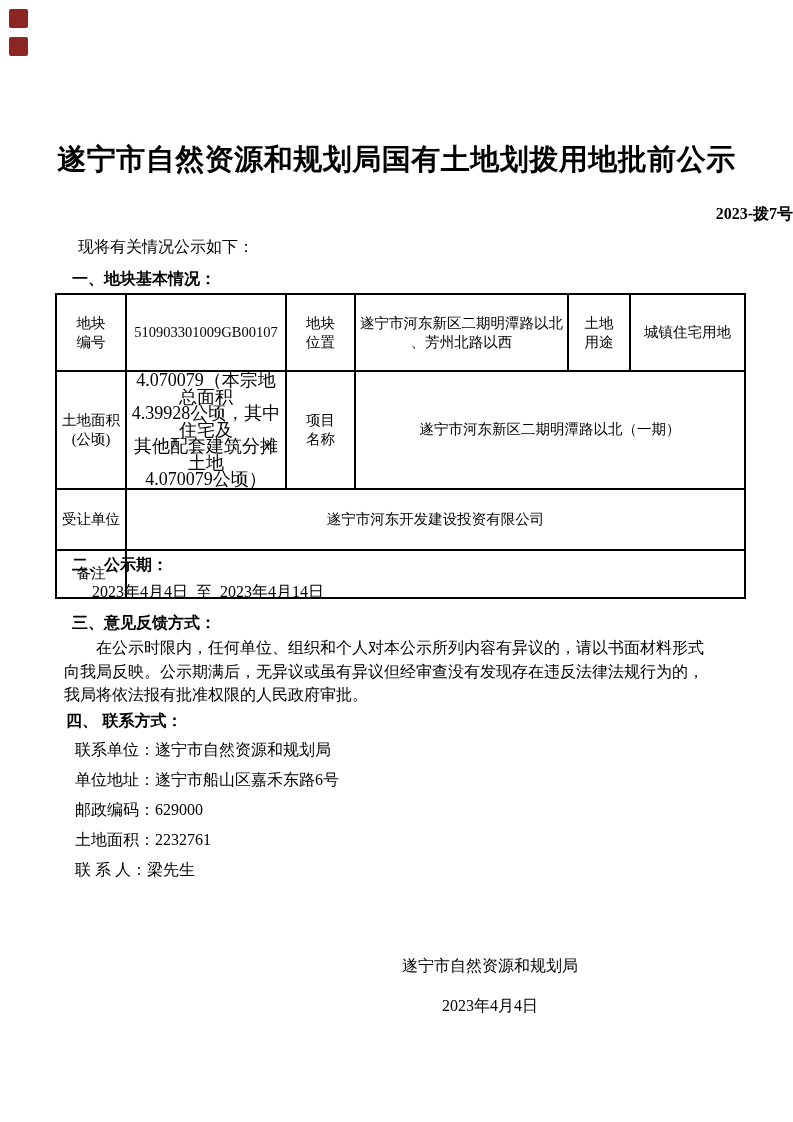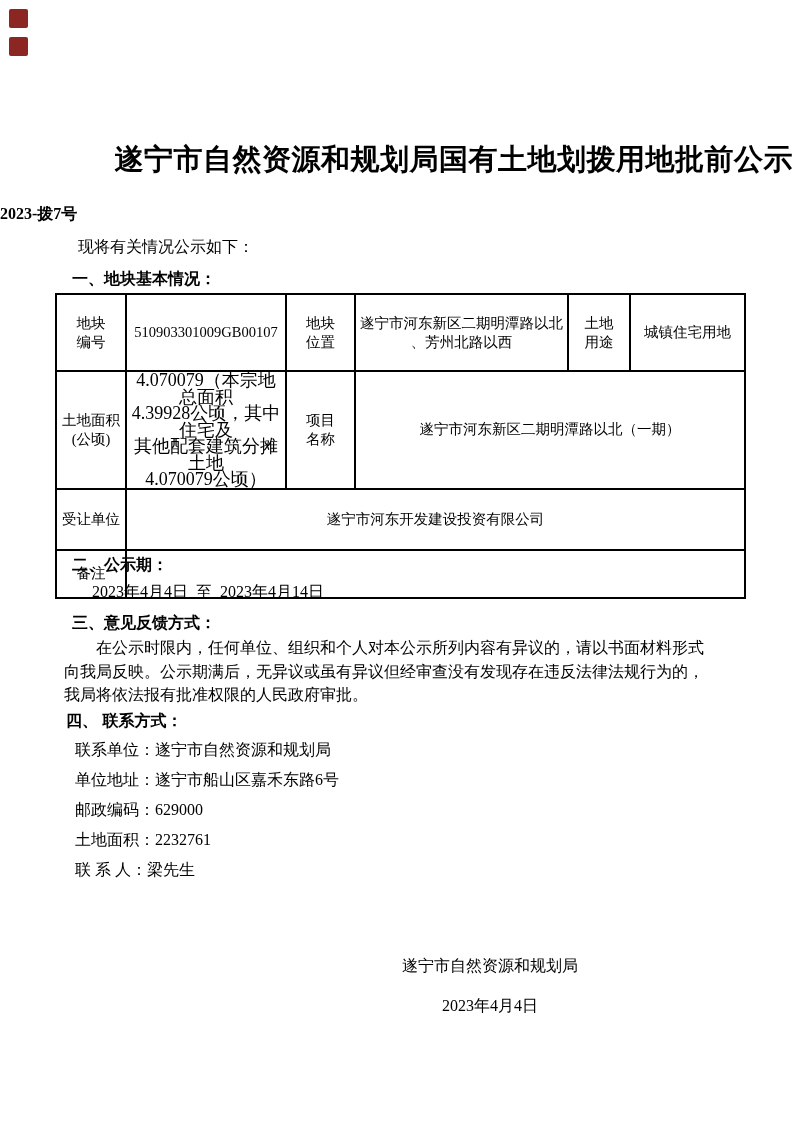--- a/index.html
+++ b/index.html
@@ -6,23 +6,23 @@
   body{
     width:793px;height:1122px;background:#ffffff;position:relative;
     font-family:"Liberation Serif","DejaVu Serif",serif;color:#000;
     -webkit-font-smoothing:antialiased;
   }
   .abs{position:absolute;}
   
   .ph-square{position:absolute;left:9px;width:19px;height:19px;background:#8B2622;border-radius:2px;}
   #ph1{top:9px;} #ph2{top:37px;}
   
-  #doc-title{top:141px;left:0;width:793px;text-align:right;
+  #doc-title{top:141px;left:0;width:793px;text-align:center;
     font-size:29px;font-weight:bold;letter-spacing:0.5px;line-height:36px;}
-  #doc-number{top:204px;left:0;width:793px;text-align:left;
+  #doc-number{top:204px;left:0;width:793px;text-align:right;
     font-size:16px;font-weight:bold;}
   #intro-line{top:237px;left:78px;font-size:16px;}
   
   .sec-heading{font-family:"Liberation Sans","DejaVu Sans",sans-serif;
     font-weight:bold;font-size:16px;}
   #h-sec1{top:269px;left:72px;text-align:right;}
   #h-sec2{top:555px;left:72px;}
   #h-sec3{top:613px;left:72px;}
   #h-sec4{top:711px;left:66px;}
   

